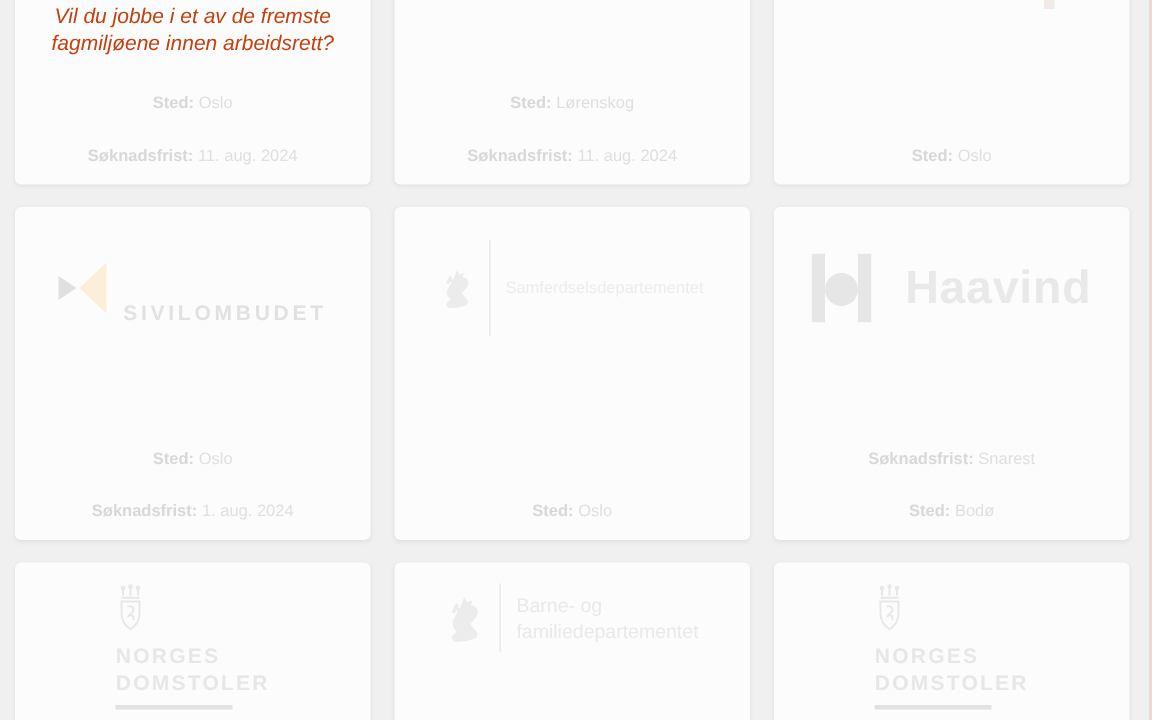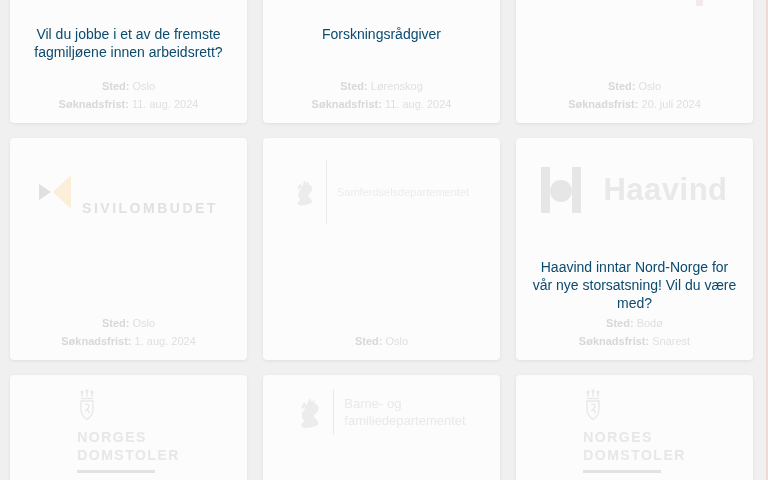--- a/index.html
+++ b/index.html
@@ -37,33 +37,33 @@
     align-items: center;
   }
   .logo-area {
     align-self: stretch;
     height: 92px;
     display: flex;
     align-items: center;
     justify-content: center;
   }
   .job-title {
-    margin-top: 24px;
     width: 100%;
     text-align: center;
     font-size: 14px;
     line-height: 18px;
-    color: #0c4a6e;
+    color: #c2410c;
+    font-style: italic;
   }
   .meta {
     margin-top: auto;
     text-align: center;
     padding-bottom: 2px;
   }
-  .meta-line { font-size: 11px; line-height: 14px; margin-top: 4px; color: #dfdfe1; }
+  .meta-line { font-size: 11px; line-height: 14px; margin-top: 21px; color: #dfdfe1; }
   .meta-label { font-weight: bold; color: #d8d8da; }
 
   
   .card.partial { padding-top: 12px; }
   .card.partial .logo-area { height: auto; margin-top: 2px; }
 
   
   .siv-logo { display: flex; align-items: center; }
   .siv-arrow-right {
     width: 0; height: 0;
@@ -128,33 +128,31 @@
     <div class="logo-area"></div>
     <div class="job-title">Vil du jobbe i et av de fremste fagmiljøene innen arbeidsrett?</div>
     <div class="meta">
       <div class="meta-line"><span class="meta-label">Sted:</span> <span>Oslo</span></div>
       <div class="meta-line"><span class="meta-label">Søknadsfrist:</span> <span>11. aug. 2024</span></div>
     </div>
   </article>
 
   <article class="card">
     <div class="logo-area"></div>
-    <div class="job-title">Forskningsrådgiver</div>
     <div class="meta">
       <div class="meta-line"><span class="meta-label">Sted:</span> <span>Lørenskog</span></div>
       <div class="meta-line"><span class="meta-label">Søknadsfrist:</span> <span>11. aug. 2024</span></div>
     </div>
   </article>
 
   <article class="card">
     <div class="logo-remnant"></div>
     <div class="logo-area"></div>
     <div class="meta">
       <div class="meta-line"><span class="meta-label">Sted:</span> <span>Oslo</span></div>
-      <div class="meta-line"><span class="meta-label">Søknadsfrist:</span> <span>20. juli 2024</span></div>
     </div>
   </article>
 
   <article class="card">
     <div class="logo-area">
       <div class="siv-logo">
         <span class="siv-arrow-right"></span>
         <span class="siv-arrow-left"></span>
         <span class="siv-text">SIVILOMBUDET</span>
       </div>
@@ -185,24 +183,23 @@
     <div class="logo-area">
       <div class="haavind-logo">
         <svg class="haavind-mono" width="40" height="46" viewBox="0 0 40 46" xmlns="http://www.w3.org/2000/svg">
           <rect x="0" y="0" width="9" height="46" fill="currentColor"></rect>
           <rect x="31" y="0" width="9" height="46" fill="currentColor"></rect>
           <circle cx="20" cy="24" r="11" fill="currentColor"></circle>
         </svg>
         <span class="haavind-text">Haavind</span>
       </div>
     </div>
-    <div class="job-title">Haavind inntar Nord-Norge for vår nye storsatsning! Vil du være med?</div>
-    <div class="meta">
+    <div class="meta">
+      <div class="meta-line"><span class="meta-label">Søknadsfrist:</span> <span>Snarest</span></div>
       <div class="meta-line"><span class="meta-label">Sted:</span> <span>Bodø</span></div>
-      <div class="meta-line"><span class="meta-label">Søknadsfrist:</span> <span>Snarest</span></div>
     </div>
   </article>
 
   <article class="card partial">
     <div class="logo-area">
       <div class="nd-block">
         <svg class="nd-crest" width="18" height="34" viewBox="0 0 18 34" xmlns="http://www.w3.org/2000/svg" fill="none" stroke="currentColor" stroke-width="1.3">
           <path d="M4 8V4M9 8V3M14 8V4"></path>
           <circle cx="4" cy="3" r="0.9"></circle>
             <circle cx="9" cy="2" r="0.9"></circle>

